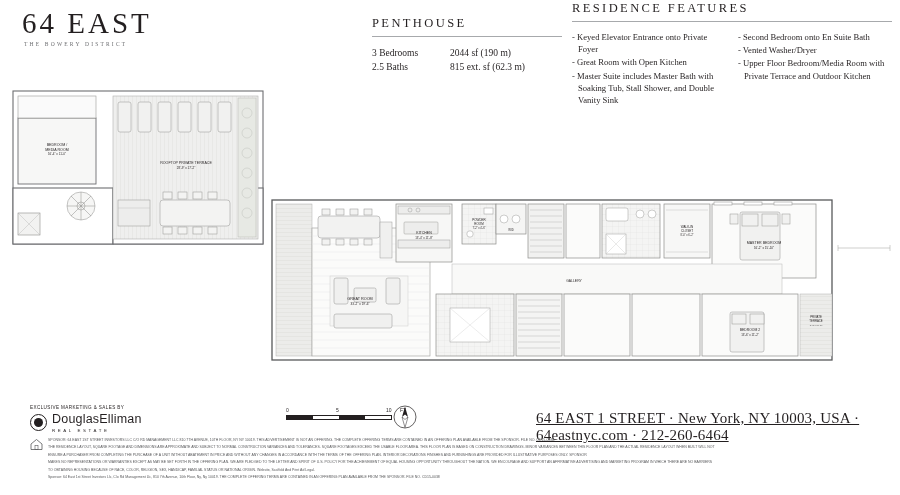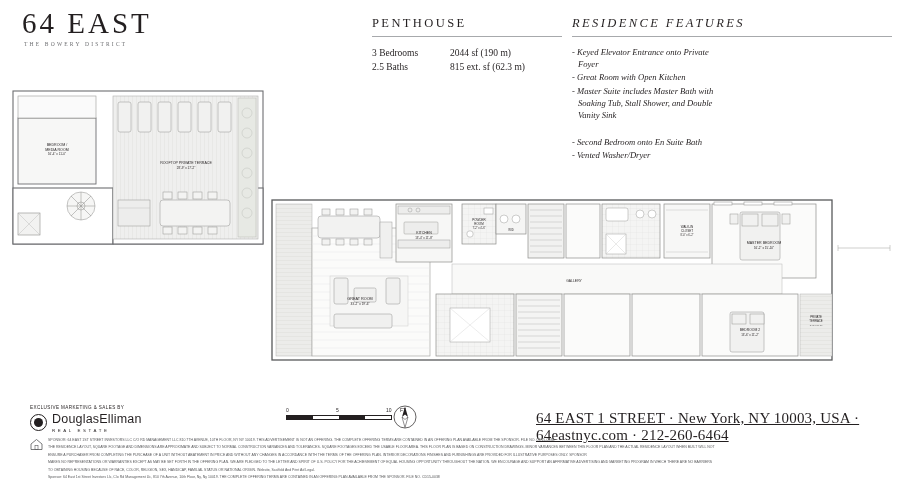--- a/index.html
+++ b/index.html
@@ -20,34 +20,34 @@
     font-family:"Liberation Serif", serif;
     font-size:29px; letter-spacing:3px; font-weight:400; color:#231f20;
     line-height:1.05;
   }
   .brand-sub {
     font-size:5.5px; letter-spacing:2.2px; color:#6d6e71;
     margin-top:3px; margin-left:2px;
   }
 
   .col-penthouse { position:absolute; left:372px; top:16px; width:190px; }
-  .col-features  { position:absolute; left:572px; top:16px; width:320px;font-style:italic; }
+  .col-features  { position:absolute; left:572px; top:1px; width:320px; }
 
   .sec-title {
     font-size:12.5px; letter-spacing:2.4px; color:#231f20;
     font-family:"Liberation Serif", serif; font-weight:400;
   }
   .rule { height:1px; background:#a7a9ac; margin-top:5px; }
 
   .specs { margin-top:10px; font-size:9.5px; line-height:1.45; color:#231f20; }
   .specs-row { display:flex; }
   .specs-row .k { width:78px; }
   .specs-row .v { }
 
-  .features { margin-top:9px; display:flex; gap:14px;flex-direction:column; }
+  .features { margin-top:9px; display:flex; gap:14px; }
   .features ul {
     list-style:none; margin:0; padding:0;
     font-size:8.6px; line-height:1.42; color:#231f20;
     width:152px;
   }
   .features li { margin-bottom:1px; text-indent:-6px; padding-left:6px; }
 
   
   .plan { position:absolute; left:0; top:88px; width:900px; height:300px; }
 
@@ -145,20 +145,21 @@
     <div class="rule"></div>
     <div class="features">
       <ul>
         <li>- Keyed Elevator Entrance onto Private Foyer</li>
         <li>- Great Room with Open Kitchen</li>
         <li>- Master Suite includes Master Bath with Soaking Tub, Stall Shower, and Double Vanity Sink</li>
       </ul>
       <ul>
         <li>- Second Bedroom onto En Suite Bath</li>
         <li>- Vented Washer/Dryer</li>
+        <li>- Upper Floor Bedroom/Media Room with Private Terrace and Outdoor Kitchen</li>
       </ul>
     </div>
   </div>
 
   <div class="plan">
     <svg width="900" height="300" viewBox="0 0 900 300" xmlns="http://www.w3.org/2000/svg">
       <defs>
         <pattern id="deck" width="4" height="4" patternUnits="userSpaceOnUse">
           <rect width="4" height="4" fill="#efefee"></rect>
           <line x1="0" y1="0" x2="0" y2="4" stroke="#d3d3d1" stroke-width="0.5"></line>

